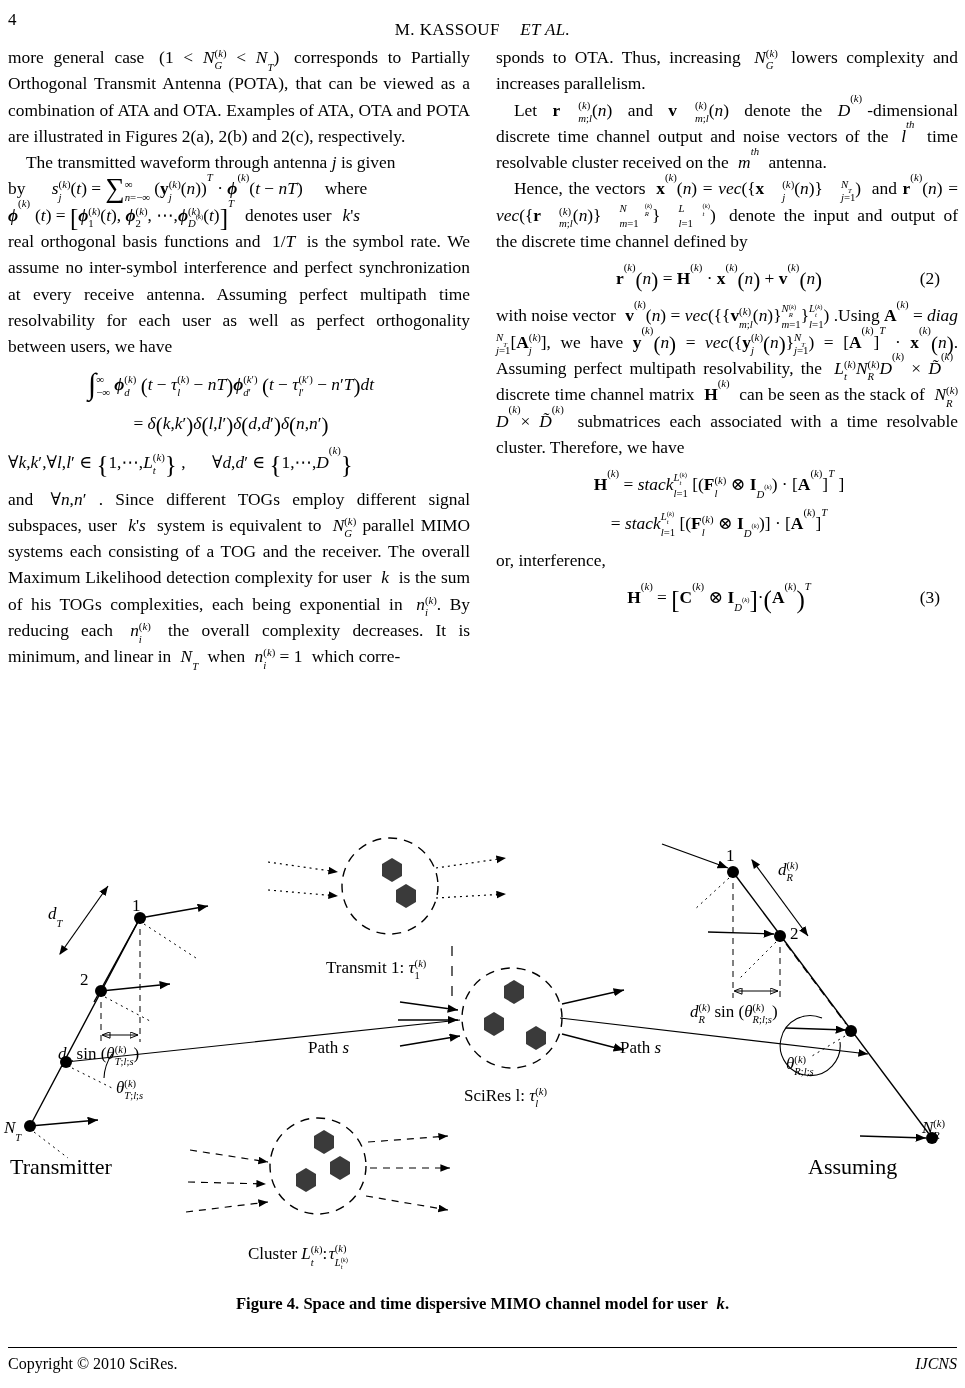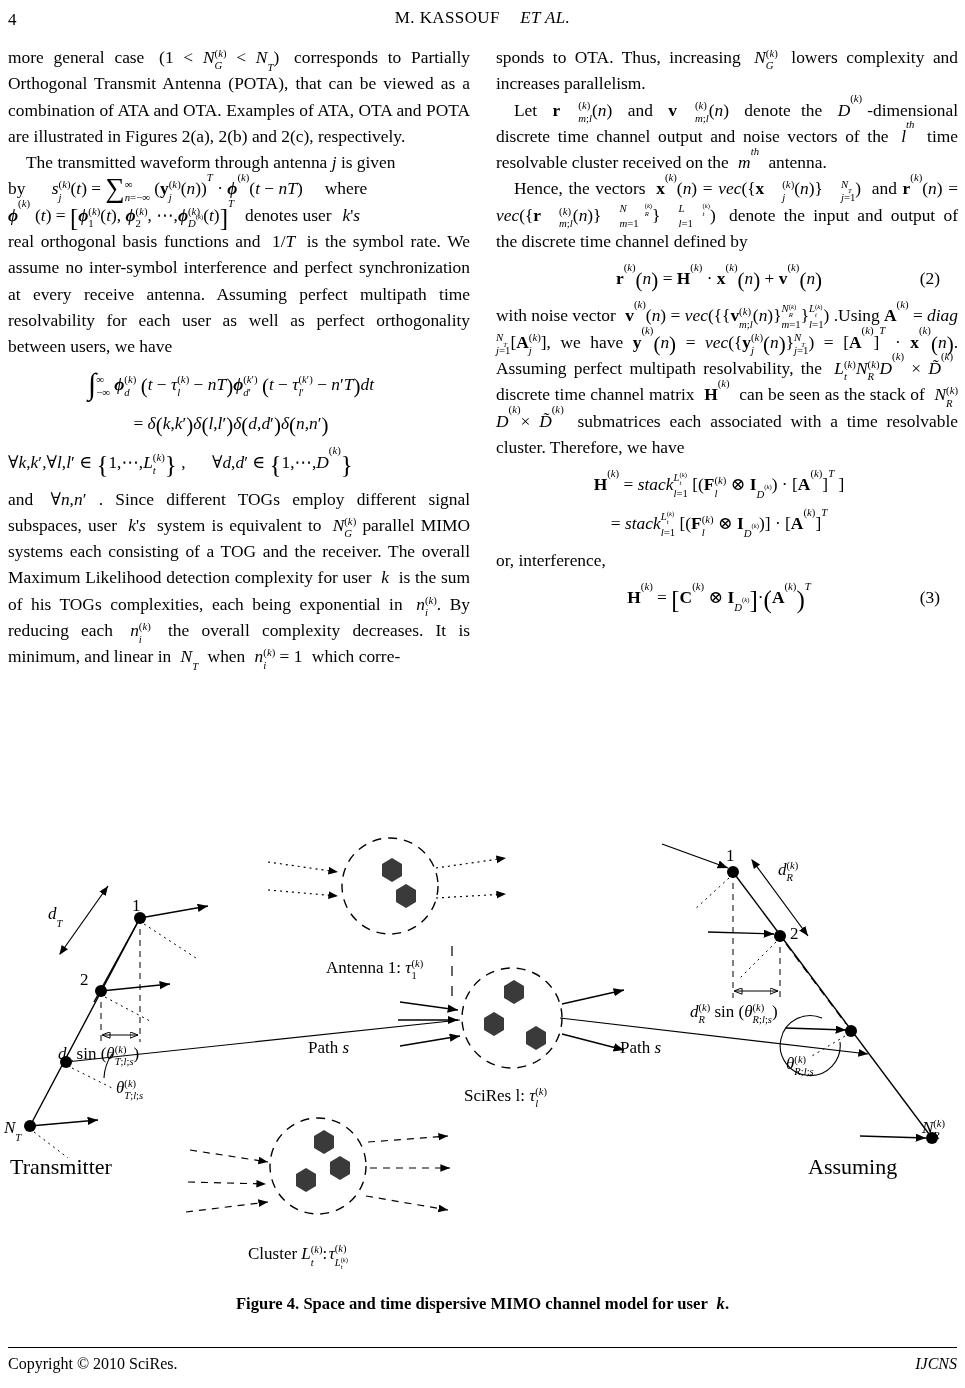--- a/index.html
+++ b/index.html
@@ -10,21 +10,21 @@
     color:#000;
     position:relative;
     overflow:hidden;
   }
   .page{position:absolute;left:0;top:0;width:965px;height:1388px;}
 
   
   .runhead{position:absolute;left:0;top:8px;width:965px;height:26px;}
   .runhead .folio{position:absolute;left:8px;top:2px;font-size:17px;}
   .runhead .rh-title{
-    position:absolute;left:0;top:0;width:965px;text-align:center;
+    position:absolute;left:0;top:12px;width:965px;text-align:center;
     font-size:17px;letter-spacing:.4px;
   }
   .rh-title .it{font-style:italic;}
 
   
   .col{position:absolute;top:44px;width:462px;}
   .col-left{left:8px;}
   .col-right{left:496px;}
 
   p.tx{
@@ -316,21 +316,21 @@
     <div class="flab" style="left:58px;top:238px;"><span class="mi">d</span><sub><span class="mi">T</span></sub> sin (<span class="mi">θ</span><span class="supsub"><span class="s-up">(<span class="mi">k</span>)</span><span><span class="mi">T</span>;<span class="mi">l</span>;<span class="mi">s</span></span></span>)</div>
     <div class="flab" style="left:116px;top:272px;"><span class="mi">θ</span><span class="supsub"><span class="s-up">(<span class="mi">k</span>)</span><span><span class="mi">T</span>;<span class="mi">l</span>;<span class="mi">s</span></span></span></div>
 
     <div class="flab" style="left:726px;top:40px;">1</div>
     <div class="flab" style="left:790px;top:118px;">2</div>
     <div class="flab" style="left:922px;top:312px;"><span class="mi">N</span><span class="supsub"><span class="s-up">(<span class="mi">k</span>)</span><span><span class="mi">R</span></span></span></div>
     <div class="flab" style="left:778px;top:54px;"><span class="mi">d</span><span class="supsub"><span class="s-up">(<span class="mi">k</span>)</span><span><span class="mi">R</span></span></span></div>
     <div class="flab" style="left:690px;top:196px;"><span class="mi">d</span><span class="supsub"><span class="s-up">(<span class="mi">k</span>)</span><span><span class="mi">R</span></span></span> sin (<span class="mi">θ</span><span class="supsub"><span class="s-up">(<span class="mi">k</span>)</span><span><span class="mi">R</span>;<span class="mi">l</span>;<span class="mi">s</span></span></span>)</div>
     <div class="flab" style="left:786px;top:248px;"><span class="mi">θ</span><span class="supsub"><span class="s-up">(<span class="mi">k</span>)</span><span><span class="mi">R</span>;<span class="mi">l</span>;<span class="mi">s</span></span></span></div>
 
-    <div class="flab" style="left:326px;top:152px;"><span>Antenna 1: </span><span class="mi">τ</span><span class="supsub"><span class="s-up">(<span class="mi">k</span>)</span><span>1</span></span></div>
+    <div class="flab" style="left:326px;top:152px;"><span>Transmit 1: </span><span class="mi">τ</span><span class="supsub"><span class="s-up">(<span class="mi">k</span>)</span><span>1</span></span></div>
     <div class="flab" style="left:464px;top:280px;"><span>SciRes l: </span><span class="mi">τ</span><span class="supsub"><span class="s-up">(<span class="mi">k</span>)</span><span><span class="mi">l</span></span></span></div>
     <div class="flab" style="left:248px;top:438px;">Cluster <span class="mi">L</span><span class="supsub"><span class="s-up">(<span class="mi">k</span>)</span><span><span class="mi">t</span></span></span>: <span class="mi">τ</span><span class="supsub"><span class="s-up">(<span class="mi">k</span>)</span><span><span class="mi">L</span><span class="supsub"><span class="s-up">(<span class="mi">k</span>)</span><span><span class="mi">t</span></span></span></span></span></div>
 
     <div class="flab" style="left:308px;top:232px;">Path <span class="mi">s</span></div>
     <div class="flab" style="left:620px;top:232px;">Path <span class="mi">s</span></div>
 
     <div class="flab big" style="left:10px;top:348px;">Transmitter</div>
     <div class="flab big" style="left:808px;top:348px;">Assuming</div>
   </div>
 

